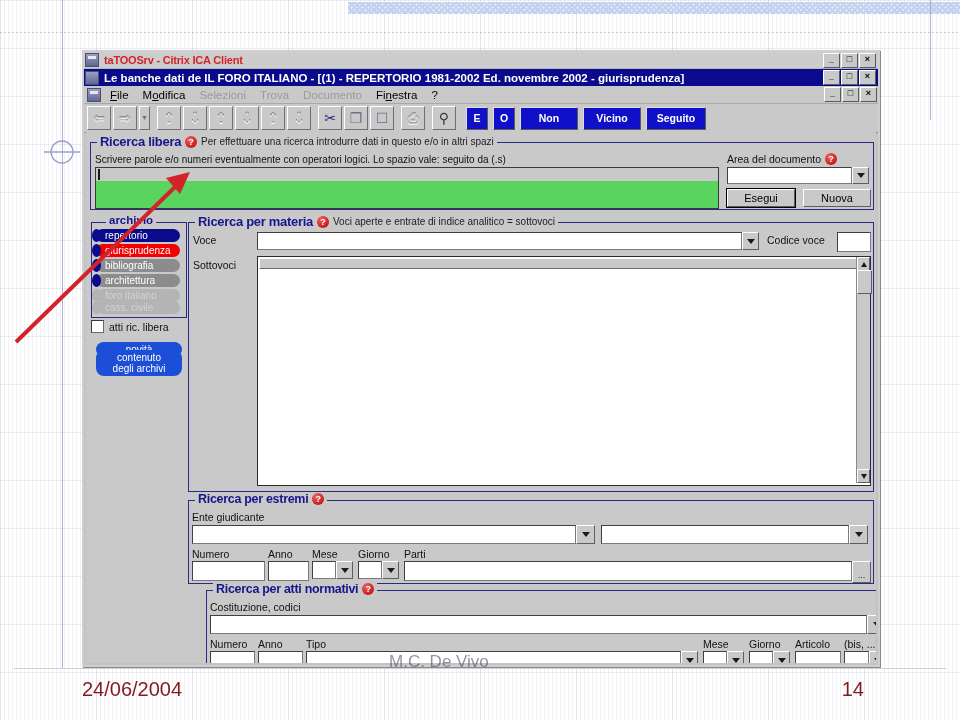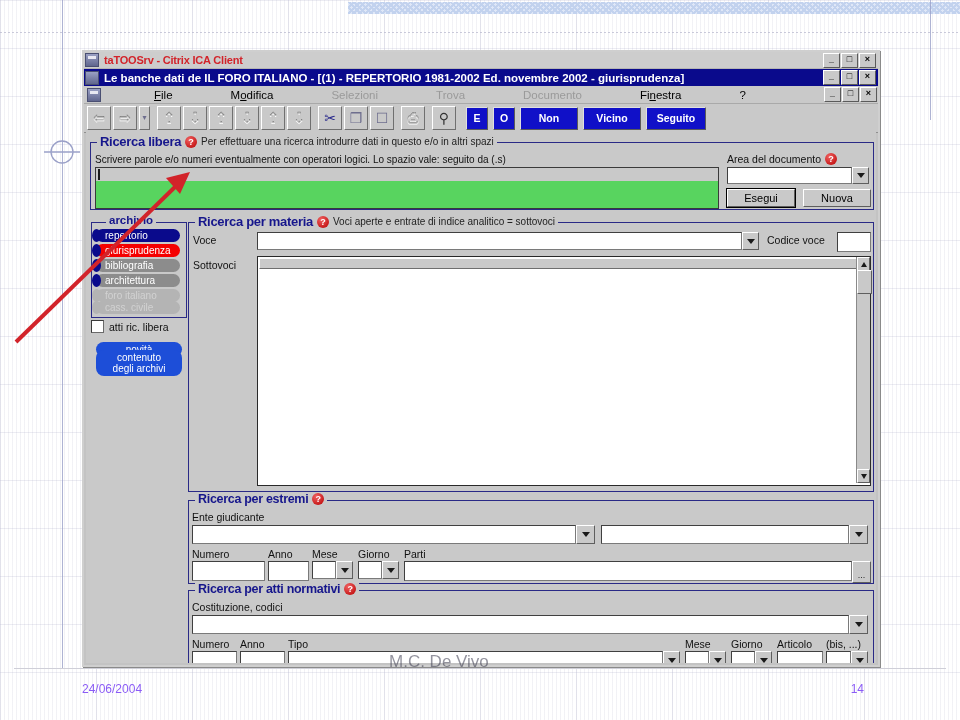--- a/index.html
+++ b/index.html
@@ -69,21 +69,20 @@
   #app-titlebar{
     background:#0a0a8c;height:17px;display:flex;align-items:center;
   }
   #app-title{
     color:#fff;font-weight:bold;font-size:11.5px;margin-left:3px;white-space:nowrap;
   }
   #app-titlebar .winbtn{background:#c9c9c9;}
   #menubar{
     background:#c9c9c9;height:17px;display:flex;align-items:center;
     border-bottom:1px solid #a9a9a9;
-    gap:44px;
   }
   .menuitem{font-size:11.5px;color:#000;margin:0 7px;white-space:nowrap;cursor:default;}
   .menuitem.dim{color:#9a9a9a;}
   .mu{text-decoration:underline;}
 
   
   #toolbar{
     background:#c9c9c9;height:28px;display:flex;align-items:center;padding-left:3px;gap:2px;
     border-bottom:1px solid #8f8f8f;
   }
@@ -220,21 +219,21 @@
   #annot-svg{position:absolute;left:0;top:0;width:960px;height:720px;pointer-events:none;}
 
   
   #ghost-name{
     position:absolute;left:389px;top:652px;font-size:17px;color:#3b3b4f;
     opacity:.55;white-space:nowrap;
   }
   #footer-rule{position:absolute;left:14px;top:668px;width:932px;height:1px;background:#cfcfd8;}
   #footer{
     position:absolute;left:0;top:672px;width:960px;height:34px;
-    display:flex;align-items:center;font-size:12px;color:#8b5cf6;
+    display:flex;align-items:center;font-size:20px;color:#7f1d1d;
   }
   #footer-date{position:absolute;left:82px;}
   #footer-mail{position:absolute;left:368px;}
   #footer-page{position:absolute;right:96px;}
 </style>
 </head>
 <body>
 
 <div id="bg-white-card"></div>
 <div id="slide-bg"></div>
@@ -470,21 +469,21 @@
       <div class="combo" style="left:169px;top:60px;width:41px;height:18px;">
         <span class="cbox"></span>
         <span class="arrowbtn"></span>
       </div>
 
       <div class="lbl" style="left:215px;top:47px;">Parti</div>
       <div class="field" style="left:215px;top:60px;width:446px;height:18px;"></div>
       <div class="dotsbtn" style="left:663px;top:60px;width:17px;height:18px;">...</div>
     </div>
 
-    <div class="group" style="left:102px;top:460px;width:684px;height:82px;">
+    <div class="group" style="left:120px;top:460px;width:684px;height:82px;">
       <div class="glegend">
         <span class="gtitle sm">Ricerca per atti normativi</span>
         <span class="qmark">?</span>
       </div>
 
       <div class="lbl" style="left:3px;top:10px;">Costituzione, codici</div>
       <div class="combo" style="left:3px;top:24px;width:676px;height:19px;">
         <span class="cbox"></span>
         <span class="arrowbtn" style="width:17px;"></span>
       </div>

